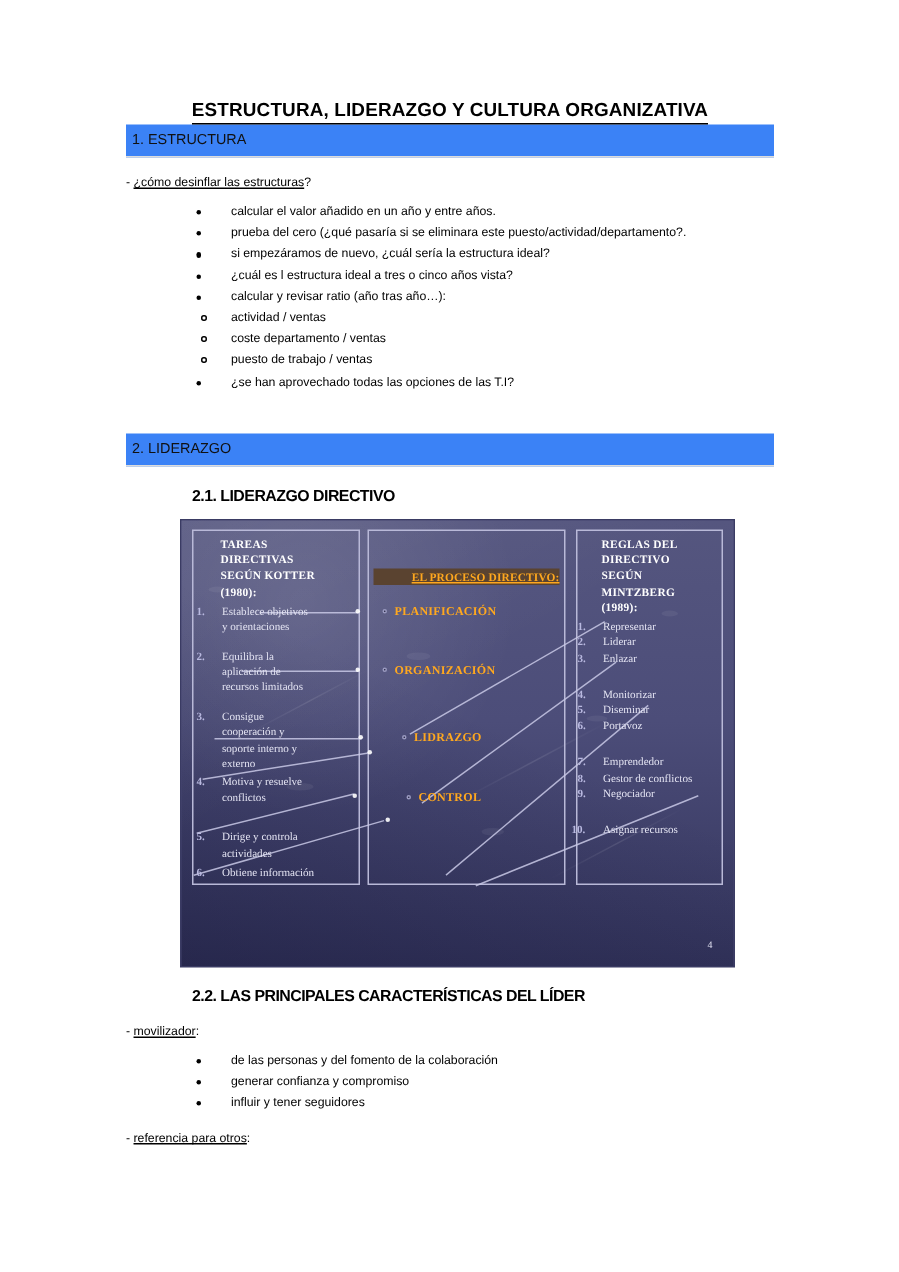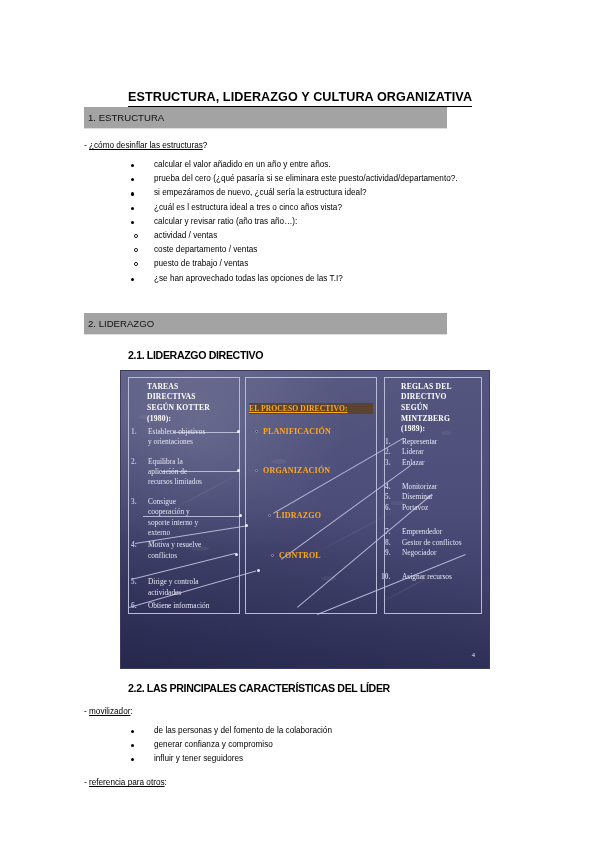--- a/index.html
+++ b/index.html
@@ -28,37 +28,37 @@
     top: 0;
     width: 432px;
   }
 
   
   .doc-title {
     text-align: center;
     font-size: 12.6px;
     font-weight: bold;
     letter-spacing: 0.1px;
-    margin-top: 90px;
+    margin-top: 66px;
     padding-bottom: 1px;
     border-bottom: 1.4px solid #000;
     display: inline-block;
     line-height: 15px;
   }
   .title-wrap { text-align: center; }
 
   
   .section-band {
-    background: #a3a3a3;
+    background: #3b82f6;
     border-bottom: 1px solid #dcdcdc;
     font-size: 9.6px;
     line-height: 11px;
     padding: 5px 0 5px 4px;
     color: #111;
-    width: 363px;
+    width: 432px;
     box-sizing: border-box;
   }
 
   
   .lead {
     font-size: 8.2px;
     line-height: 10px;
     margin-top: 12px;
     color: #000;
     white-space: nowrap;
@@ -190,21 +190,21 @@
   .proc-title {
     position: absolute;
     left: 128px;
     top: 32px;
     width: 124px;
     background: #5a4330;
     color: #ffa81e;
     font-weight: bold;
     font-size: 7.6px;
     line-height: 11px;
-    text-align: left;
+    text-align: right;
     text-decoration: underline;
     letter-spacing: 0.1px;
   }
   .proc-item {
     position: absolute;
     color: #ffa81e;
     font-weight: bold;
     font-size: 8px;
     line-height: 10px;
     letter-spacing: 0.2px;

